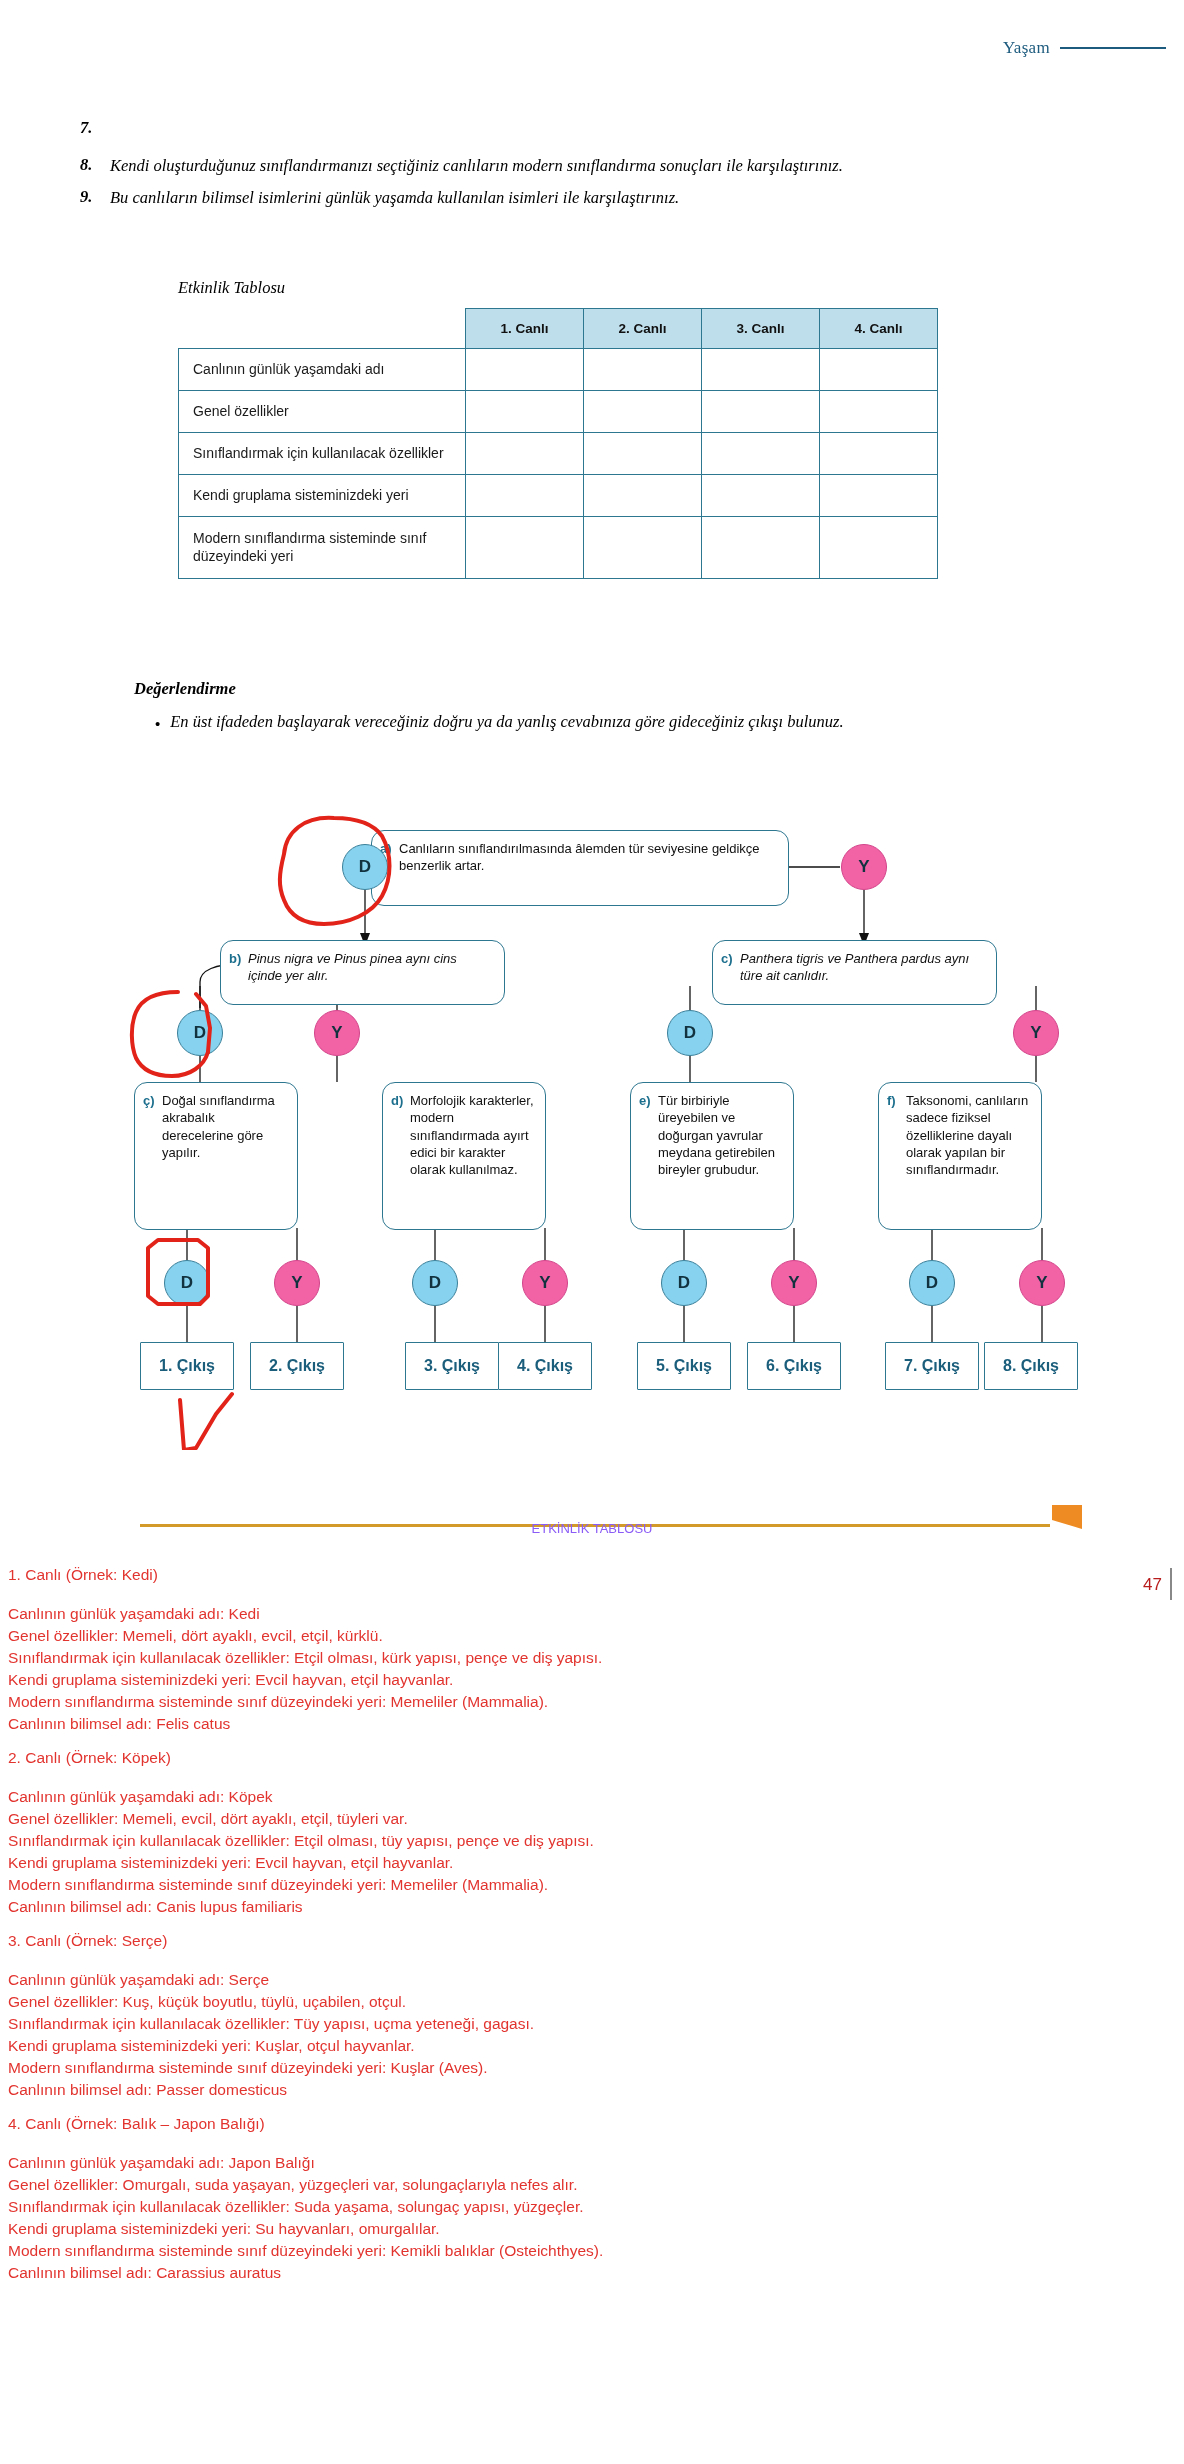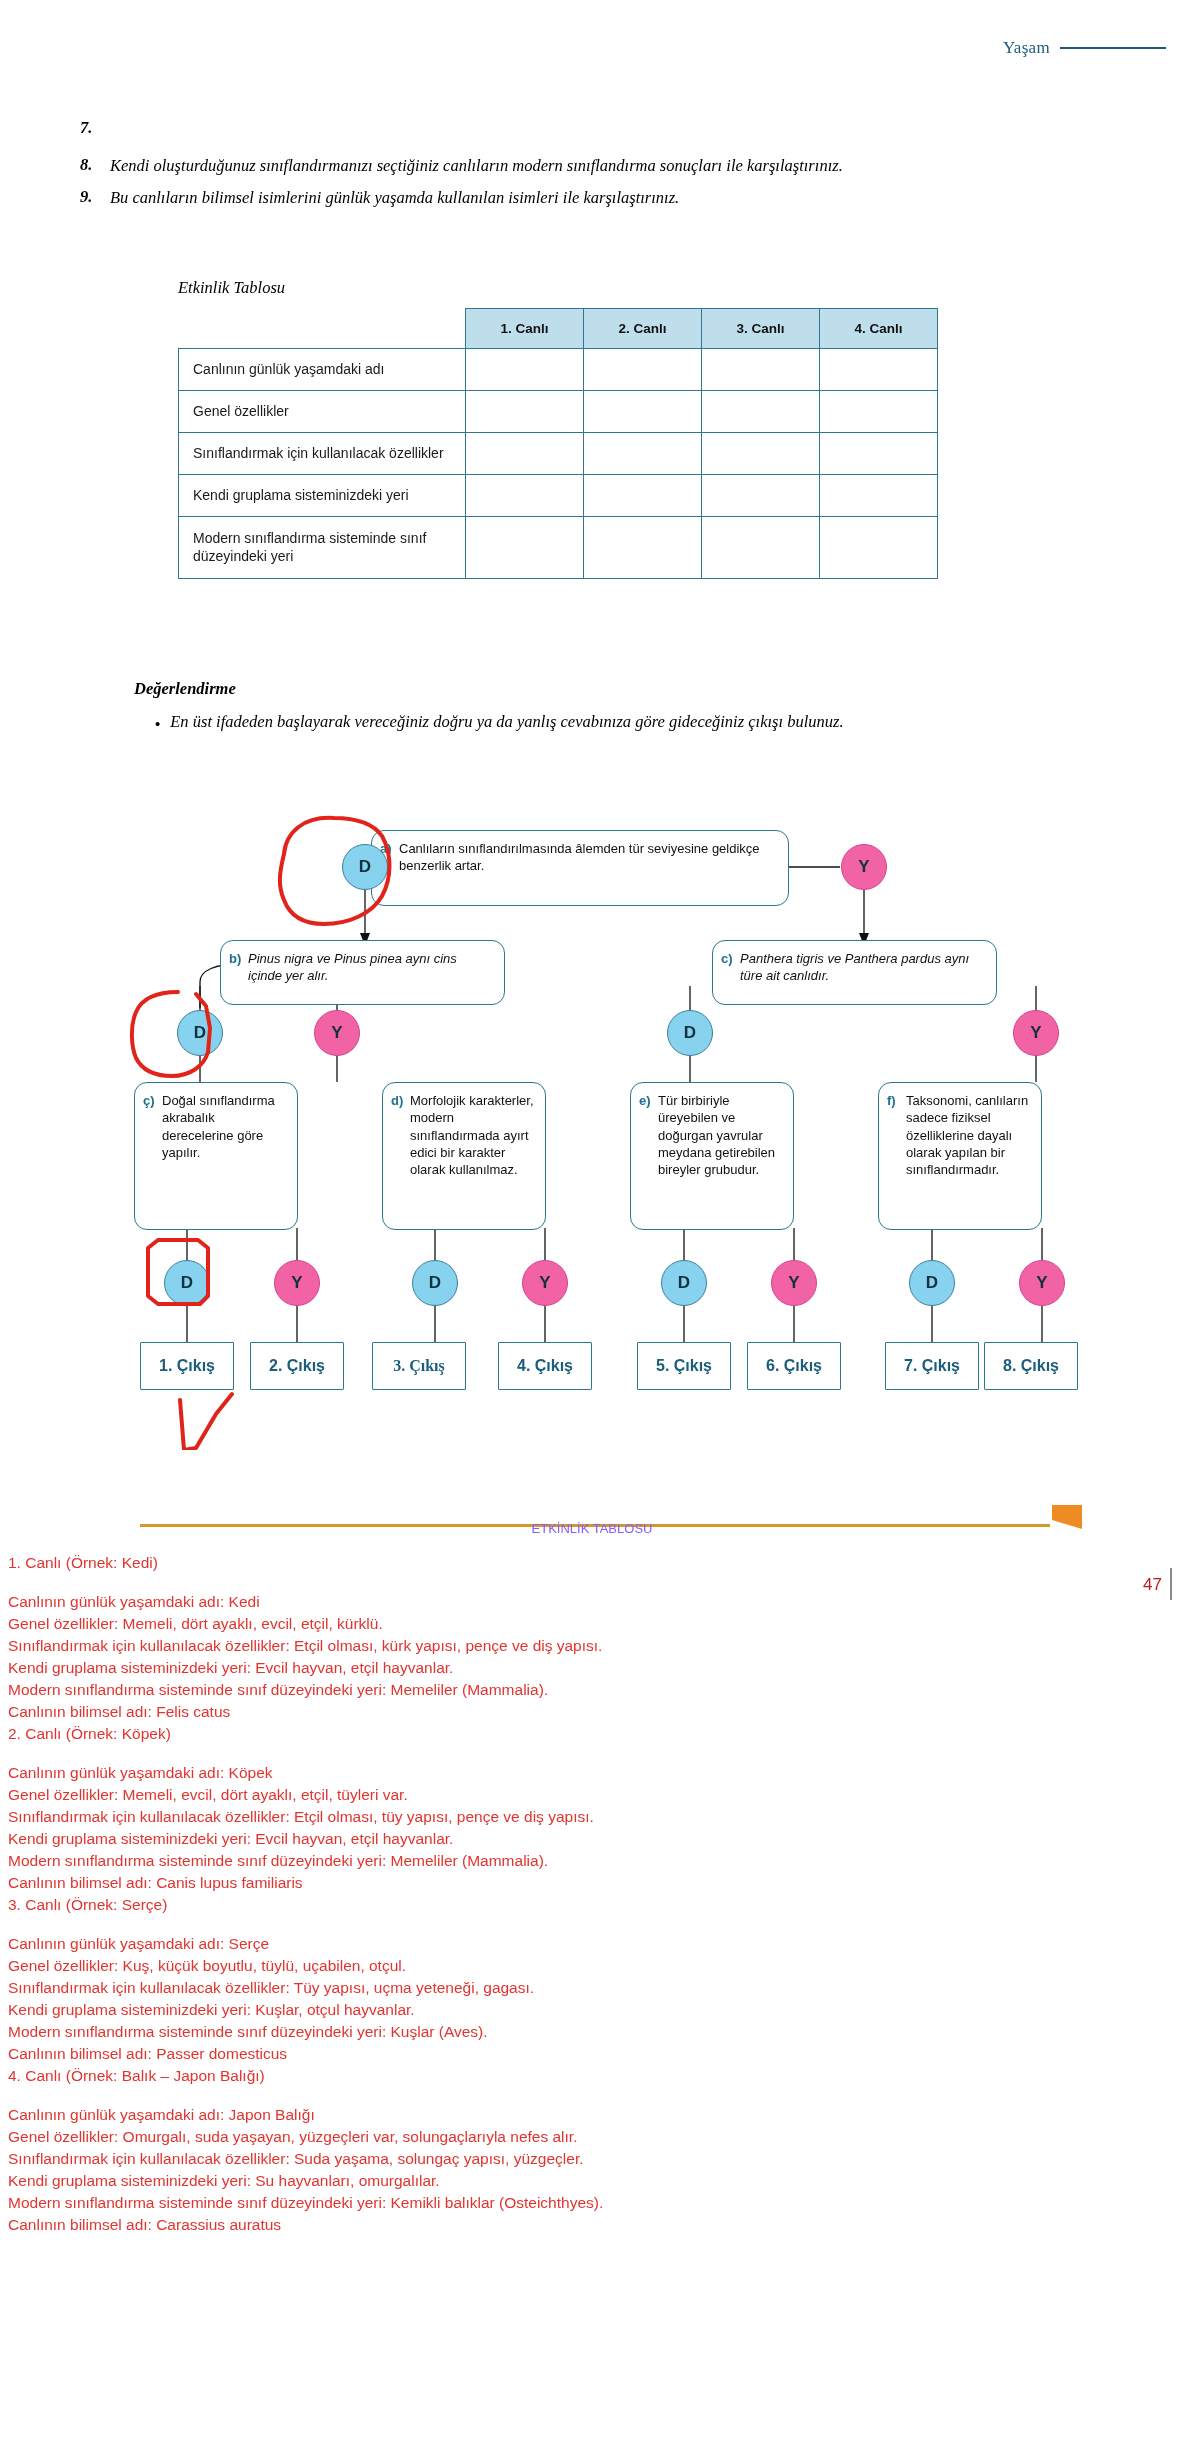--- a/index.html
+++ b/index.html
@@ -123,21 +123,21 @@
 
   
   .etk-heading {
     position:absolute; left:0; top:1521px; width:1184px;
     text-align:center; color:#8b5cf6; font-size:13px;
   }
   .transcript {
     position:absolute; left:8px; top:1552px; width:1170px;
     color:#e2342f; font-size:15.5px; line-height:1.42;
   }
-  .transcript .sect { margin-top:0; }
+  .transcript .sect { margin-top:12px; }
   .transcript .gap { height:17px; }
 </style>
 </head>
 <body>
 
 <div class="page-header">
   <span class="header-title">Yaşam</span>
   <span class="header-rule"></span>
 </div>
 
@@ -348,21 +348,21 @@
   <div class="node y" style="left:1019px; top:490px;">
     <span>Y</span>
     </div>
 
   <div class="exitbox" style="left:140px; top:572px;">
     <span>1. Çıkış</span>
     </div>
   <div class="exitbox" style="left:250px; top:572px;">
     <span>2. Çıkış</span>
     </div>
-  <div class="exitbox" style="left:372px; top:572px;font-family:Liberation Serif, serif;">
+  <div class="exitbox" style="left:405px; top:572px;">
     <span>3. Çıkış</span>
     </div>
   <div class="exitbox" style="left:498px; top:572px;">
     <span>4. Çıkış</span>
     </div>
   <div class="exitbox" style="left:637px; top:572px;">
     <span>5. Çıkış</span>
     </div>
   <div class="exitbox" style="left:747px; top:572px;">
     <span>6. Çıkış</span>

